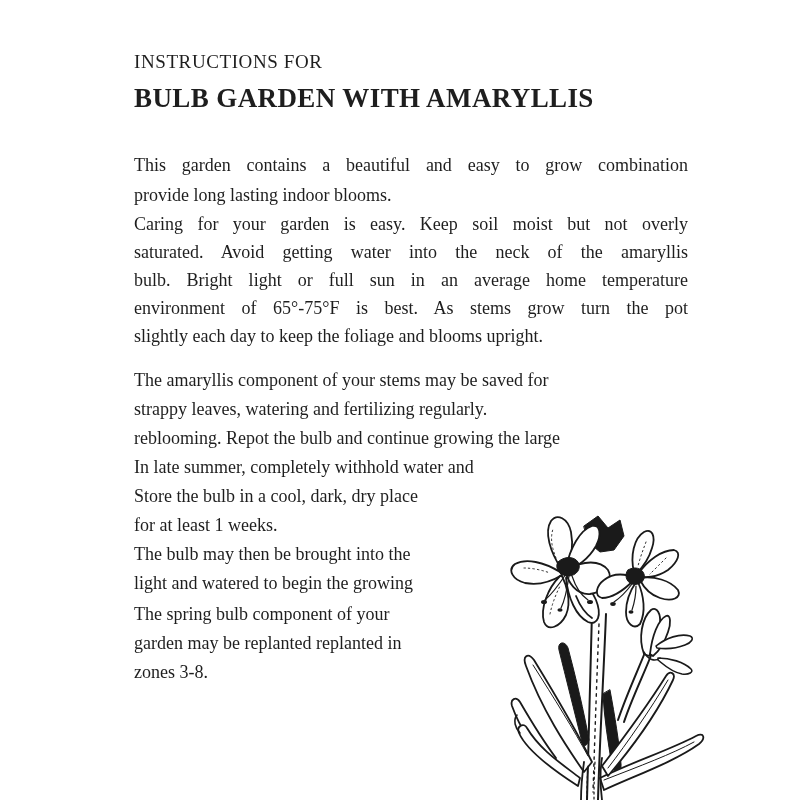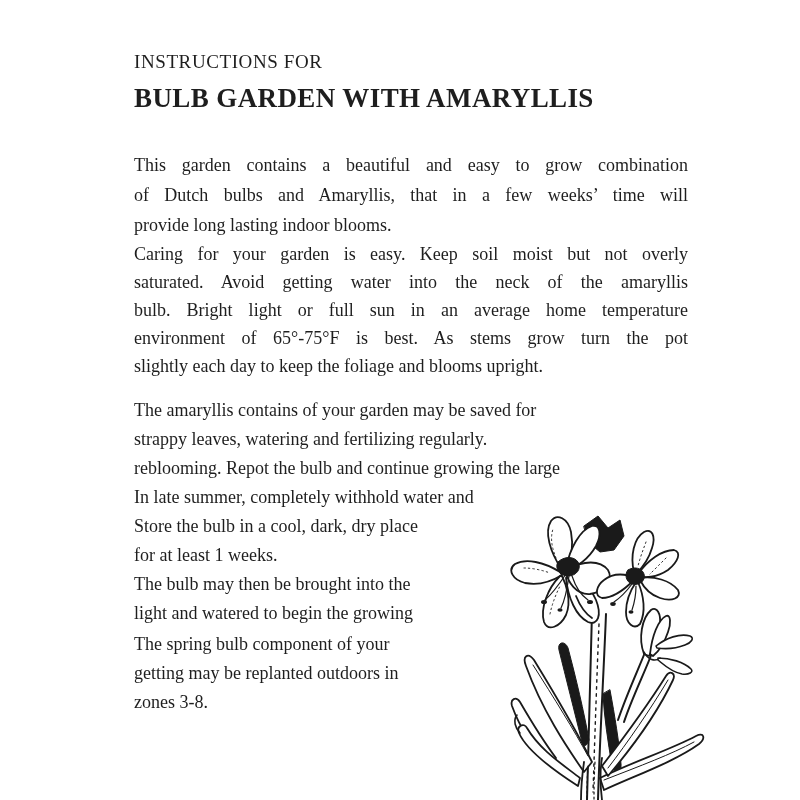--- a/index.html
+++ b/index.html
@@ -35,43 +35,42 @@
 </style>
 </head>
 <body>
 
 <div class="page">
   <div class="content">
     <div class="kicker">INSTRUCTIONS FOR</div>
     <h1 class="title">BULB GARDEN WITH AMARYLLIS</h1>
     <div class="para p1">
         <div class="line just">This garden contains a beautiful and easy to grow combination</div>
-        <div class="line just">of Dutch bulbs and Amaryllis, that in a few weeks’ time will</div>
         <div class="line">provide long lasting indoor blooms.</div>
       </div>
     <div class="para p2">
         <div class="line just">Caring for your garden is easy. Keep soil moist but not overly</div>
         <div class="line just">saturated. Avoid getting water into the neck of the amaryllis</div>
         <div class="line just">bulb. Bright light or full sun in an average home temperature</div>
         <div class="line just">environment of 65°-75°F is best. As stems grow turn the pot</div>
         <div class="line">slightly each day to keep the foliage and blooms upright.</div>
       </div>
     <div class="para p3">
-        <div class="line">The amaryllis contains of your garden may be saved for</div>
+        <div class="line">The amaryllis component of your stems may be saved for</div>
         <div class="line">strappy leaves, watering and fertilizing regularly.</div>
         <div class="line">reblooming. Repot the bulb and continue growing the large</div>
         <div class="line">In late summer, completely withhold water and</div>
         <div class="line">Store the bulb in a cool, dark, dry place</div>
         <div class="line">for at least 1 weeks.</div>
         <div class="line">The bulb may then be brought into the</div>
         <div class="line">light and watered to begin the growing</div>
       </div>
     <div class="para p4">
         <div class="line">The spring bulb component of your</div>
-        <div class="line">getting may be replanted outdoors in</div>
+        <div class="line">garden may be replanted replanted in</div>
         <div class="line">zones 3-8.</div>
       </div>
   </div>
 
   <div class="illustration">
     <svg viewBox="0 0 215 288" width="215" height="288" xmlns="http://www.w3.org/2000/svg">
       <g fill="none" stroke="#1a1a1a" stroke-width="2" stroke-linejoin="round" stroke-linecap="round">
 
         <path d="M92,100 C91,150 89,215 87,288"></path>
         <path d="M106,102 C104,155 100,220 98,288"></path>

